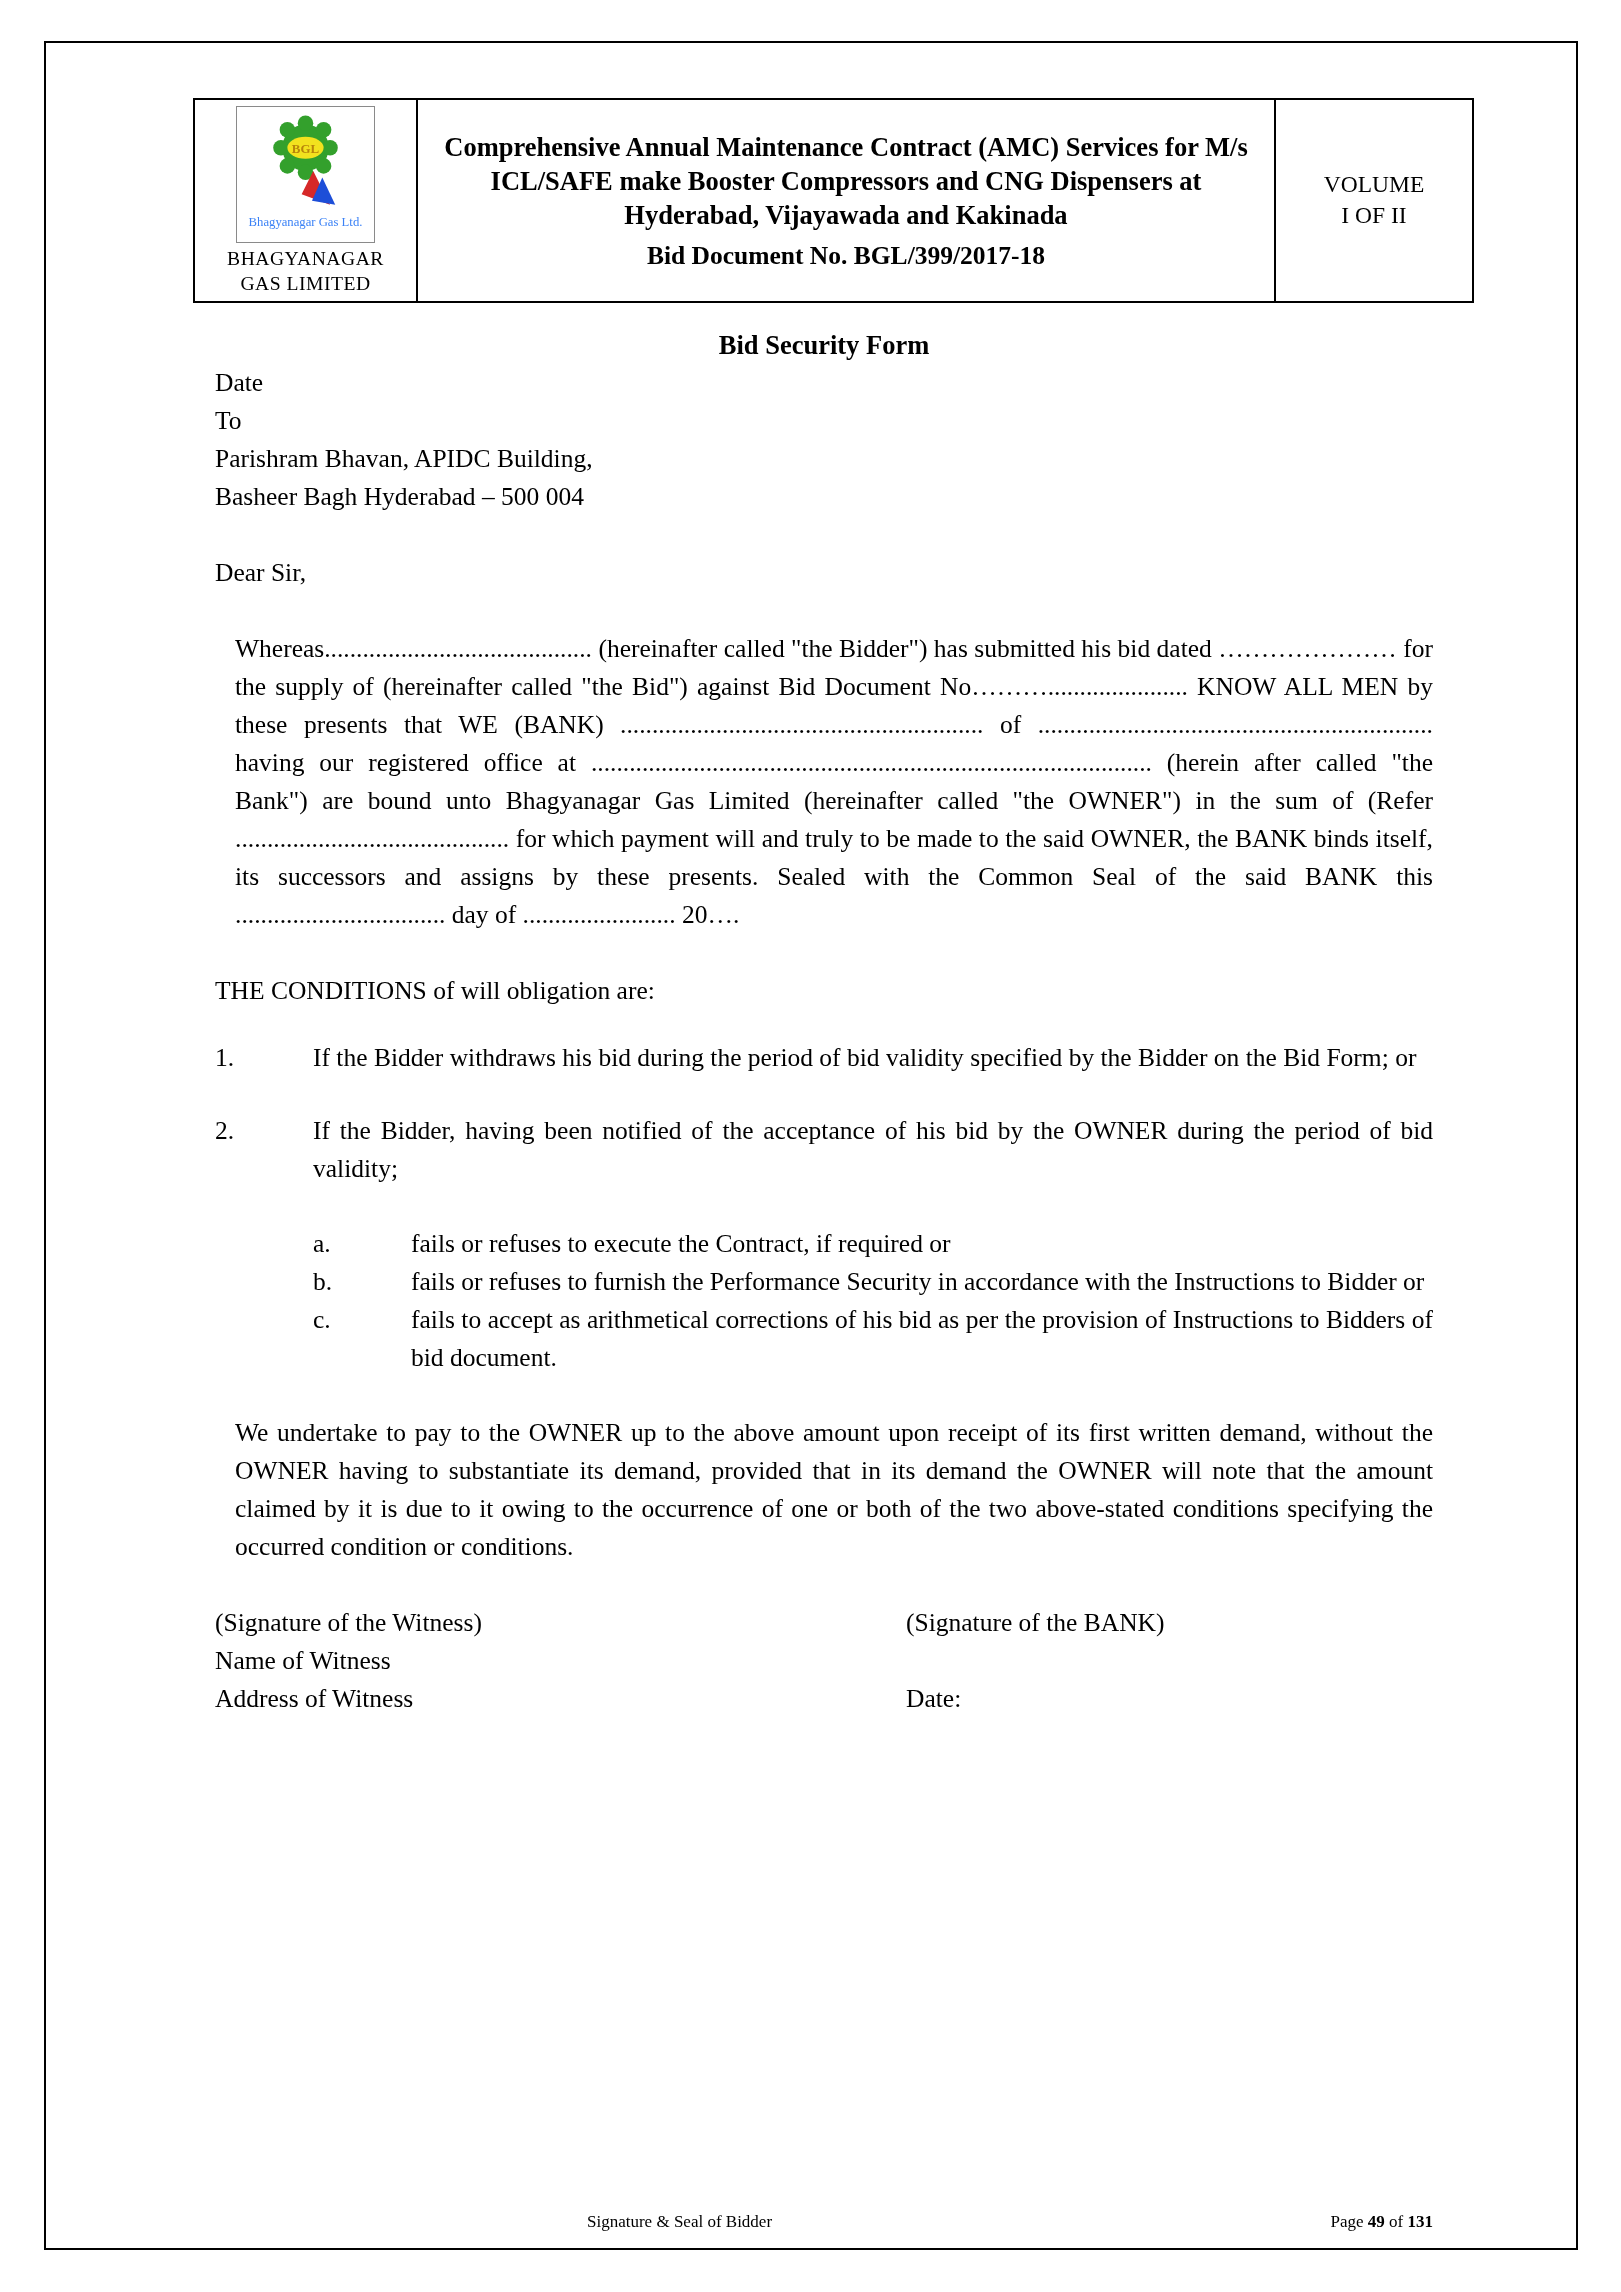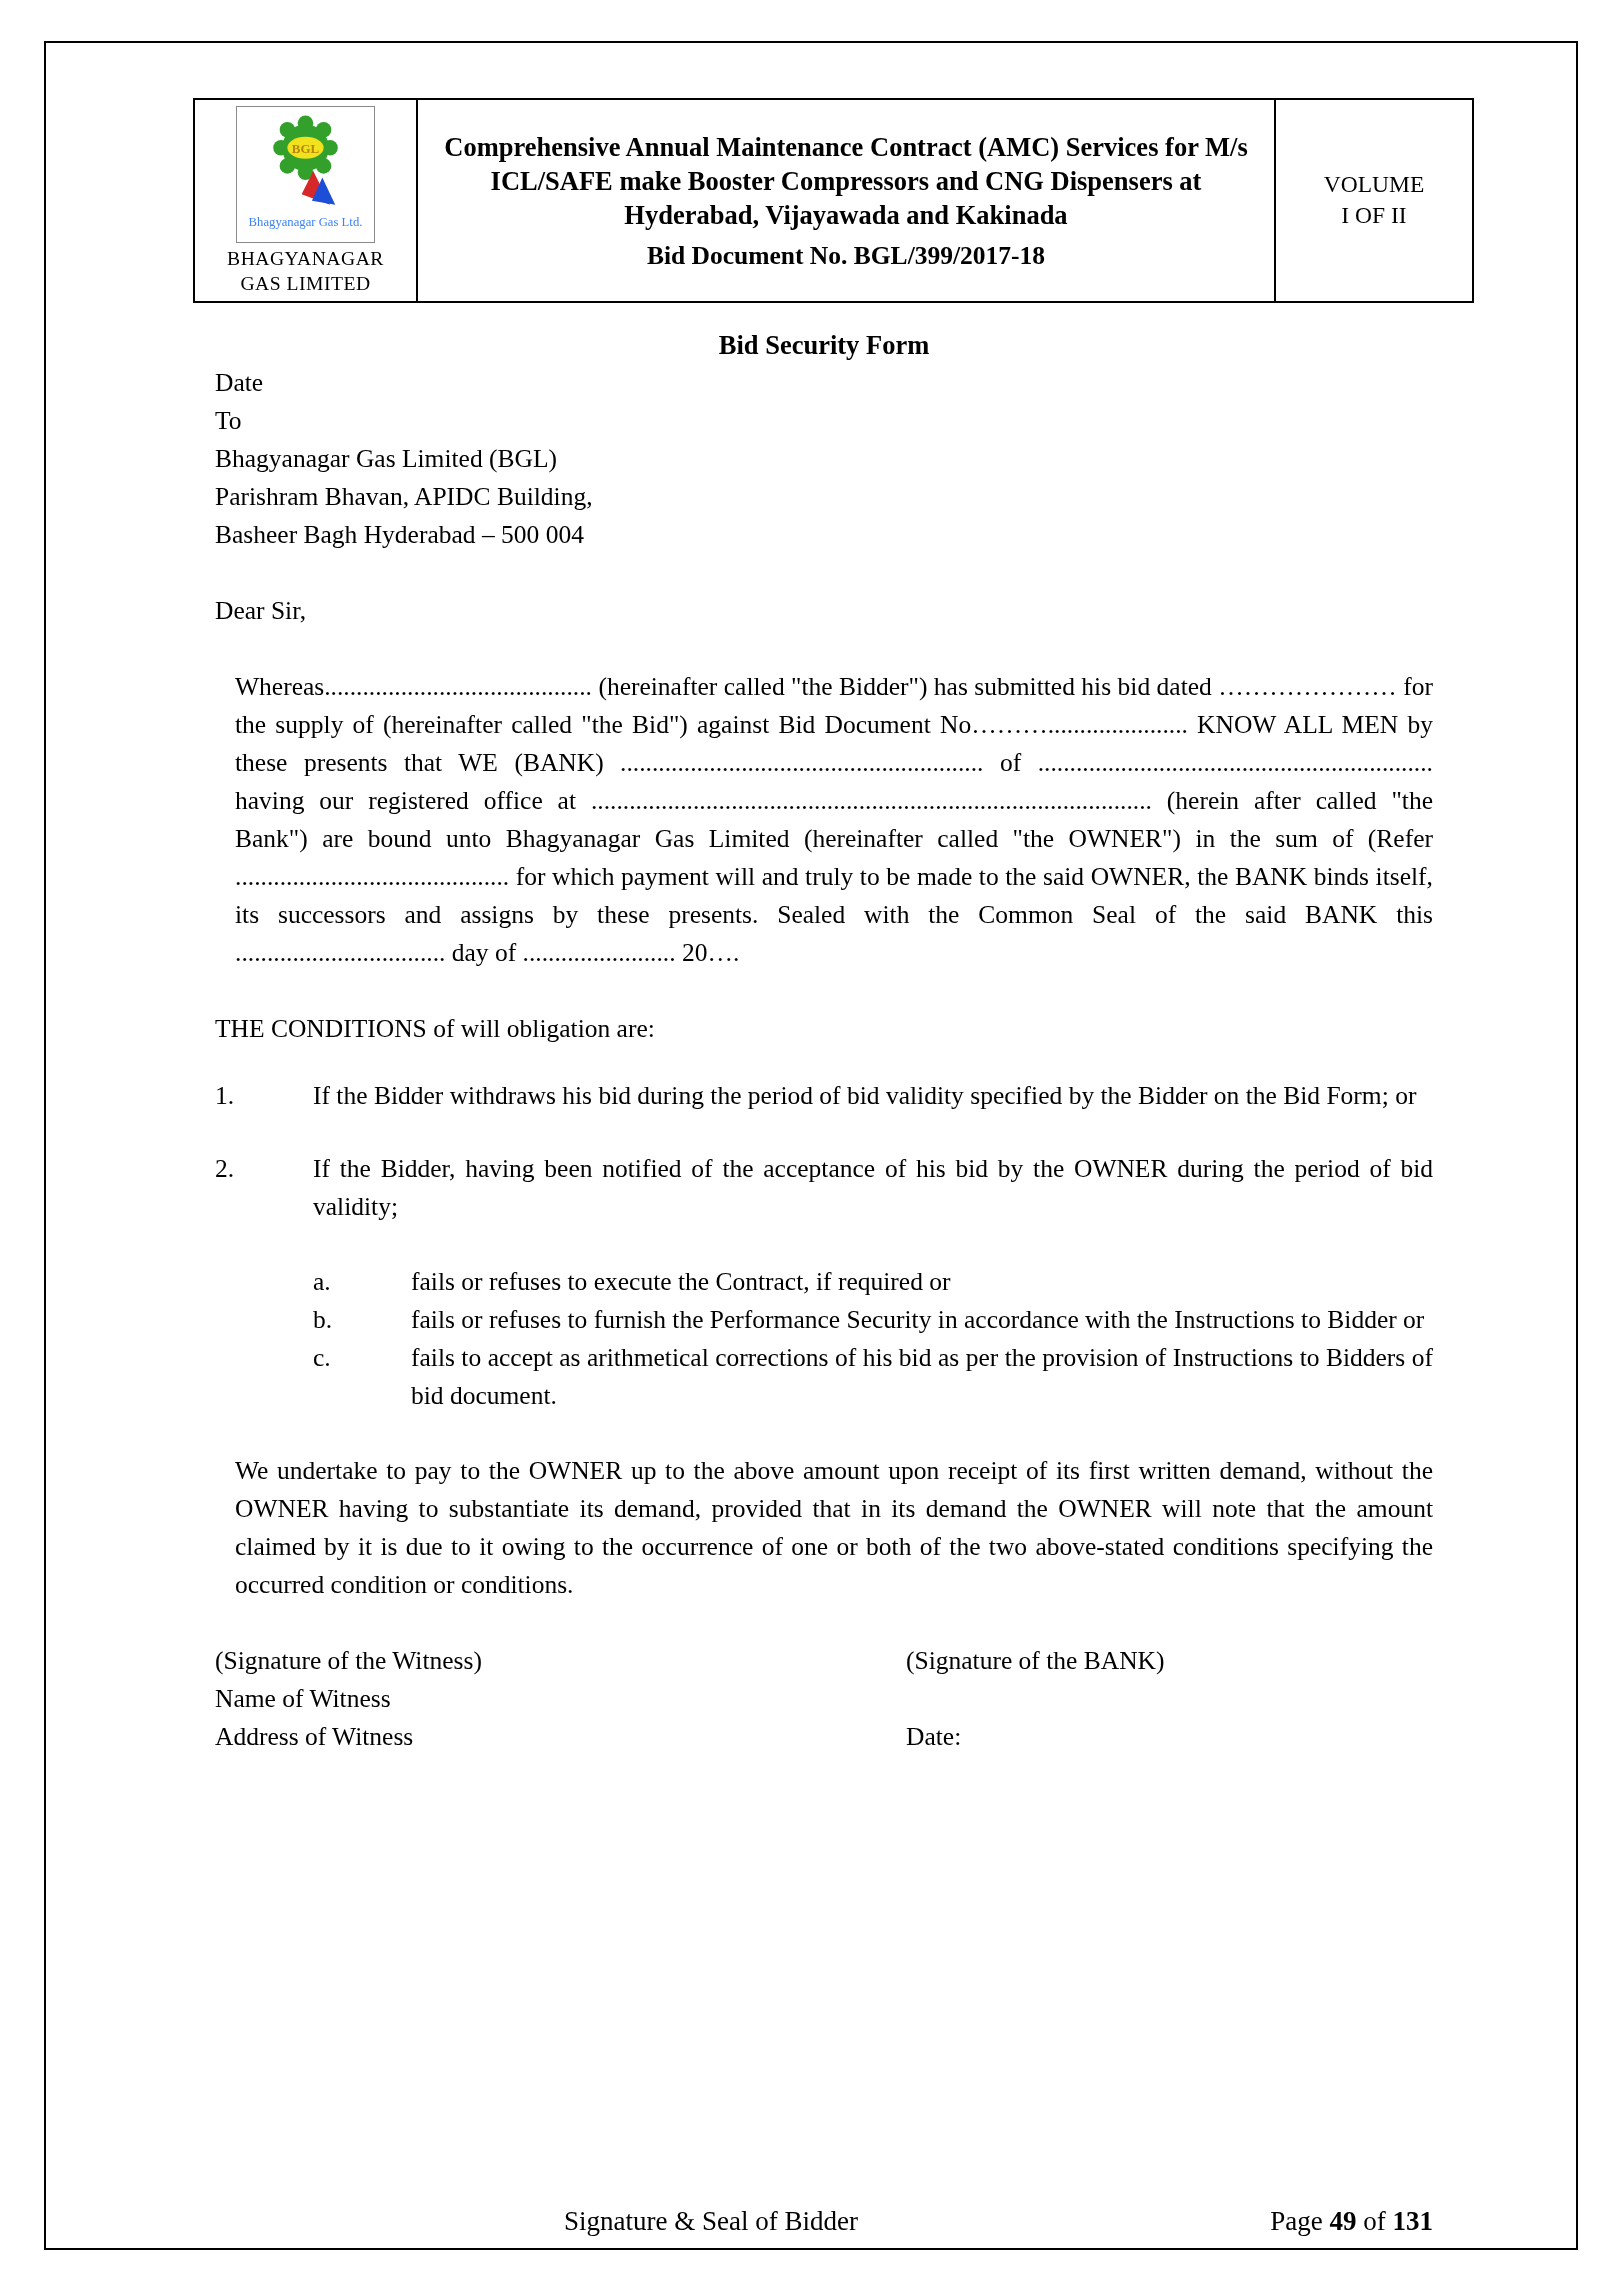--- a/index.html
+++ b/index.html
@@ -49,22 +49,22 @@
   .cond-text { flex:1; text-align:justify; }
   .subconds { margin-top:37px; margin-left:98px; }
   .sub { display:flex; }
   .sub-letter { flex:0 0 98px; }
   .sub-text { flex:1; text-align:justify; }
   .undertake { margin-top:37px; }
   .sig-row { position:relative; margin-top:38px; }
   .sig-right { position:absolute; left:691px; top:0; }
   
   .footer {
-    position:absolute; left:144px; right:143px; bottom:11.8px;
-    font-size:27px; line-height:29px; height:29px;
+    position:absolute; left:167px; right:143px; bottom:11.8px;
+    font-size:17px; line-height:29px; height:29px;
   }
   .footer-center { position:absolute; left:374px; top:0; }
   .footer-page { position:absolute; right:0; top:0; }
   .footer-page b { font-weight:bold; }
 </style>
 </head>
 <body>
 
 <div class="sheet">
 
@@ -109,21 +109,20 @@
   </tbody>
     </table>
 
   <div class="content">
 
     <div class="form-title">Bid Security Form</div>
 
 
     <div class="line">Date</div>
     <div class="line">To</div>
-    <div class="line">Bhagyanagar Gas Limited (BGL)</div>
     <div class="line">Parishram Bhavan, APIDC Building,</div>
     <div class="line">Basheer Bagh  Hyderabad – 500 004</div>
 
     <div class="line salutation">Dear Sir,</div>
 
     <p class="para whereas">Whereas.......................................... (hereinafter called "the Bidder") has submitted his bid dated ………………… for the supply of (hereinafter called "the Bid") against Bid Document No………...................... KNOW ALL MEN by these presents that WE (BANK) ......................................................... of .............................................................. having our registered office at ........................................................................................ (herein after called "the Bank") are bound unto Bhagyanagar Gas Limited (hereinafter called "the OWNER") in the sum of (Refer ........................................... for which payment will and truly to be made to the said OWNER, the BANK binds itself, its successors and assigns by these presents. Sealed with the Common Seal of the said BANK this ................................. day of ........................ 20….</p>
 
     <div class="line conditions-header">THE CONDITIONS of will obligation are:</div>
 
     <div class="cond cond-1">

